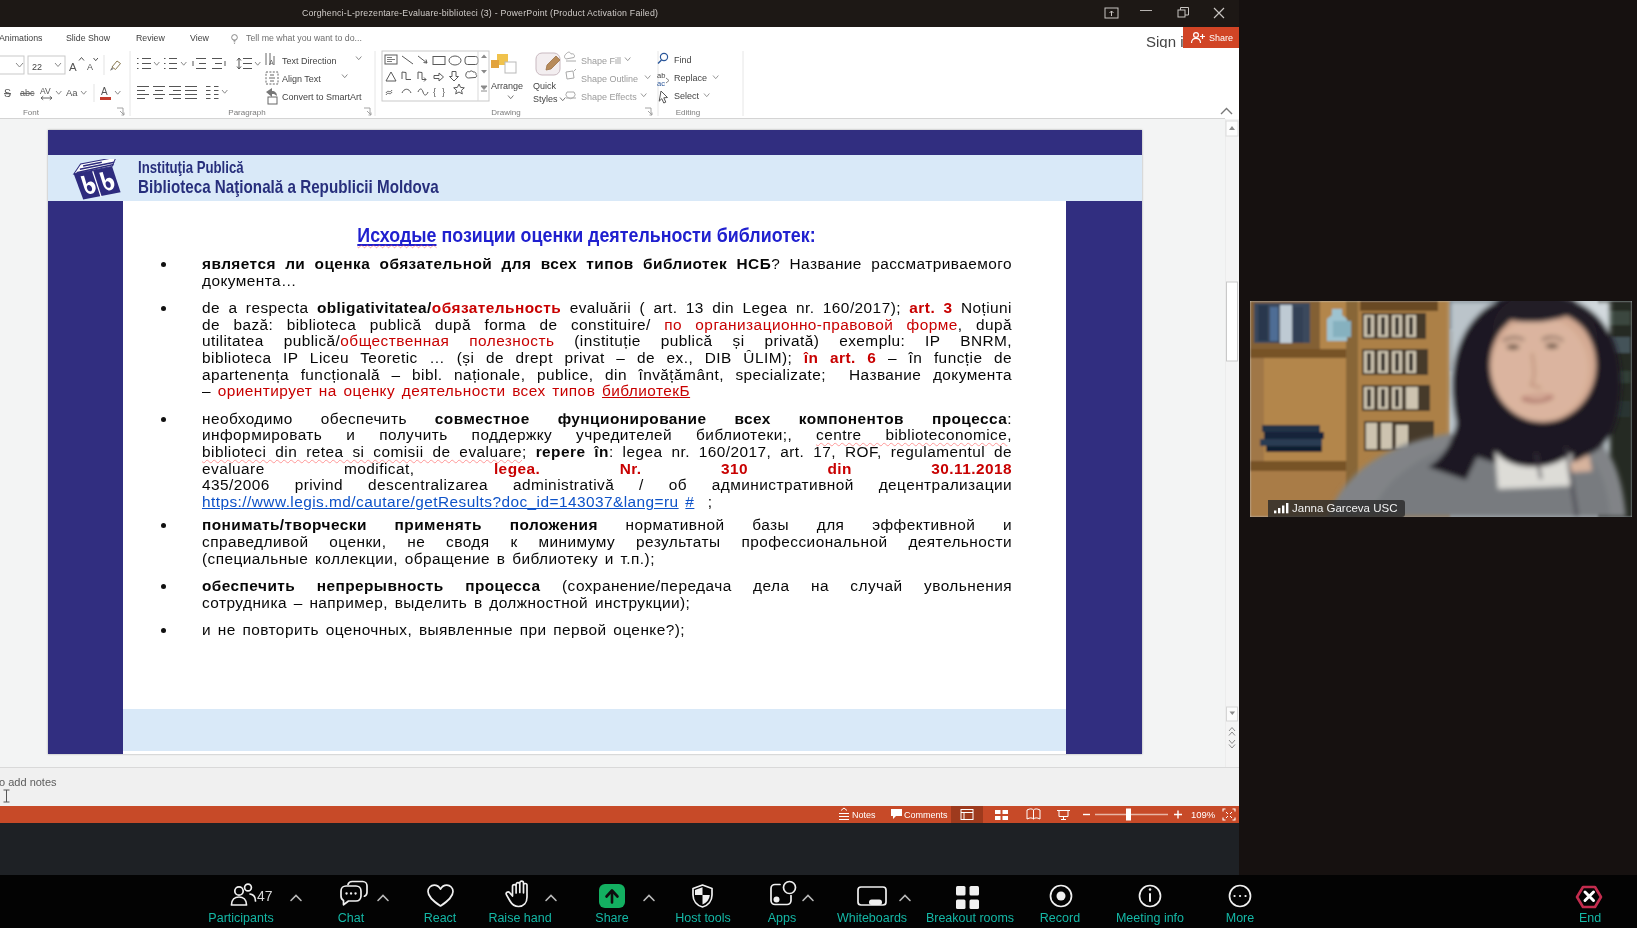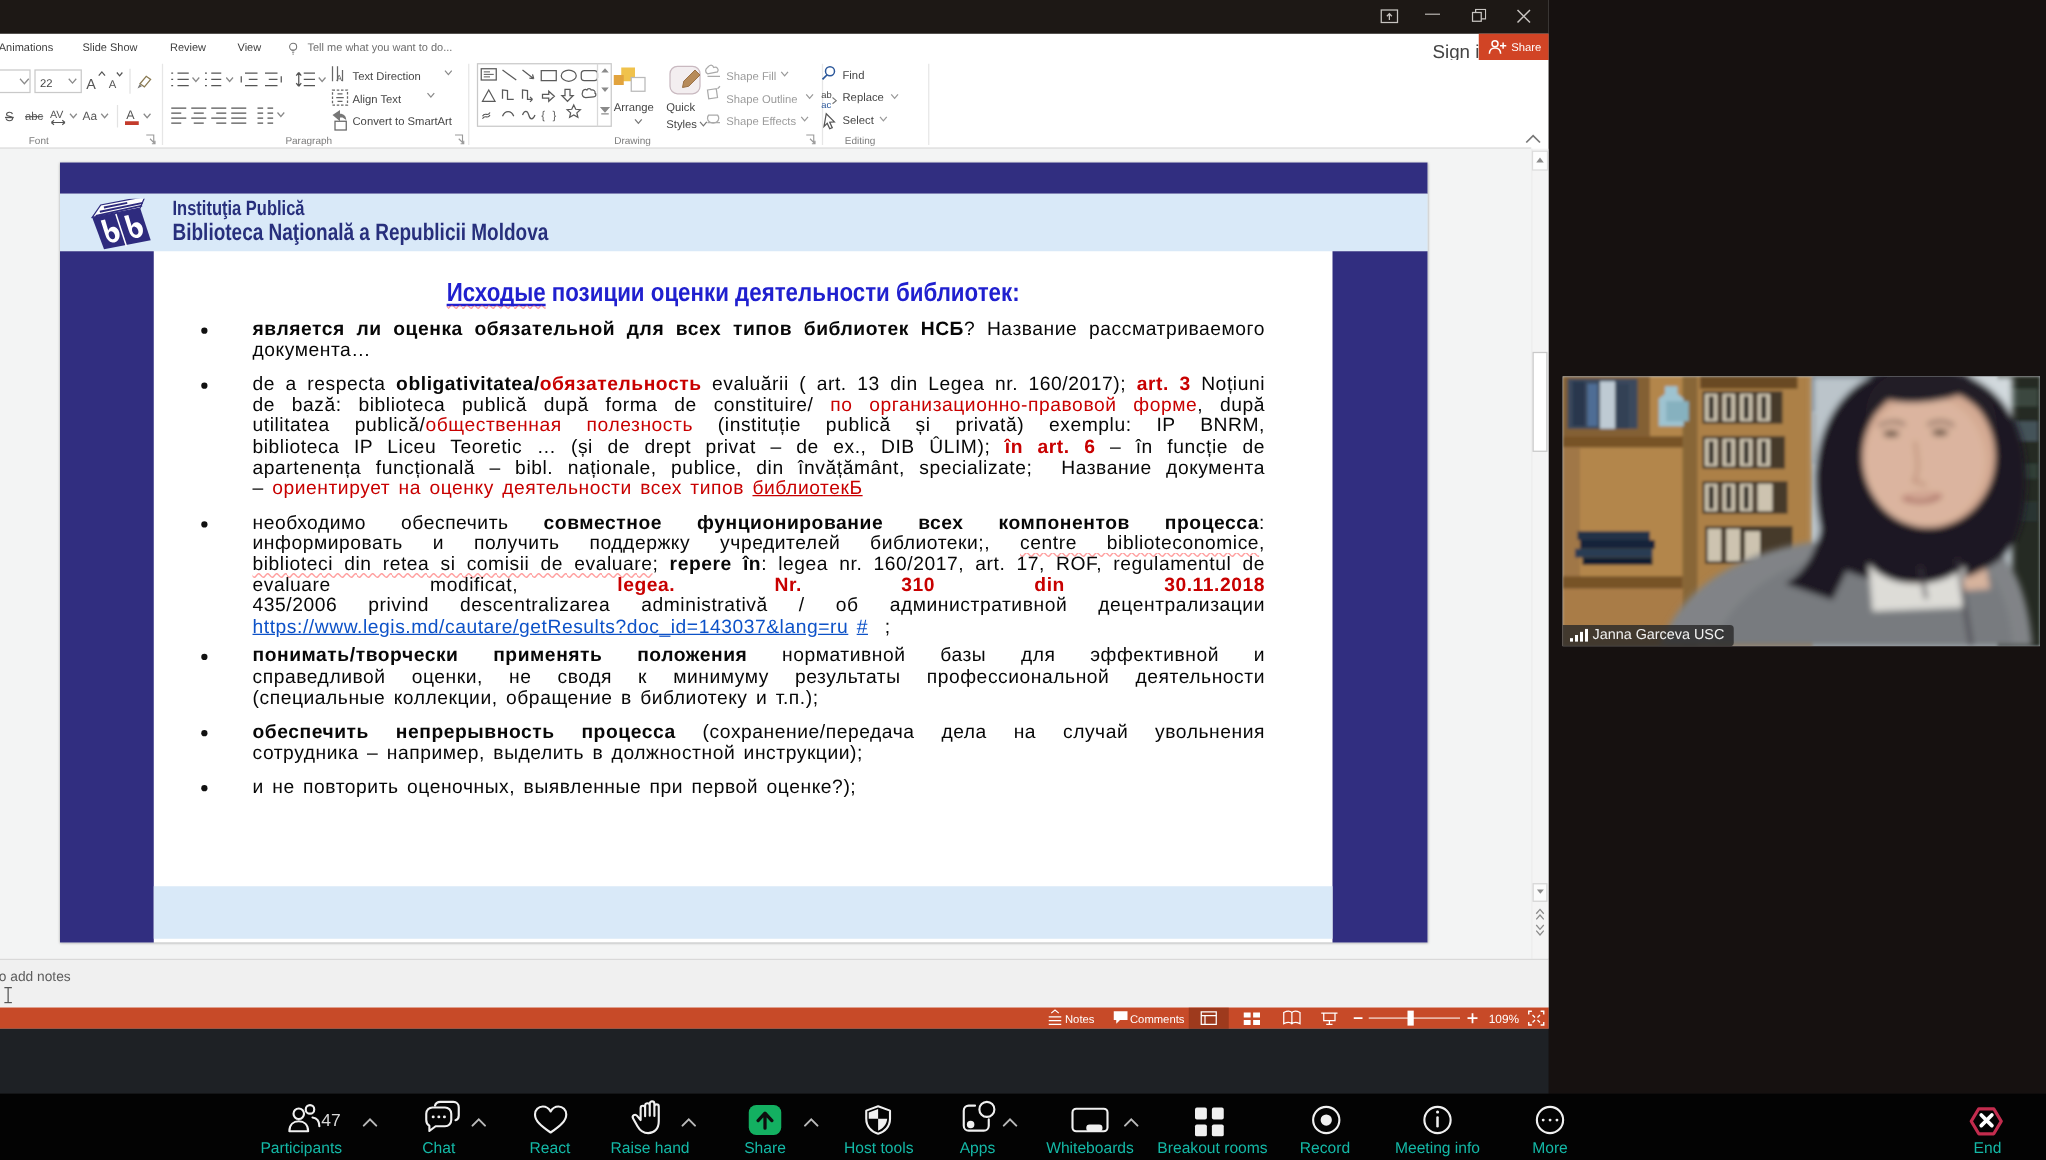--- a/index.html
+++ b/index.html
@@ -44,28 +44,29 @@
   #statusbar { left:0; top:806px; width:1239px; height:17px; background:#c74a28; color:#fff; font-size:11px; }
 
   
   #band { left:0; top:823px; width:1239px; height:52px; background:#1e2125; }
   #rightpanel { left:1239px; top:0; width:398px; height:875px; background:#161110; }
   #toolbar { left:0; top:875px; width:1637px; height:53px; background:#030303; }
   .tlab { position:absolute; top:911px; font-size:12.5px; color:#14b8a6; text-align:center; }
 
   
   #video { left:1250px; top:301px; width:382px; height:216px; background:#888; overflow:hidden; }
-  #vlabel { position:absolute; left:0; top:199px; height:17px; background:rgba(40,40,40,.8); color:#f2f2f2; font-size:11.5px; line-height:17px; padding:0 8px 0 24px; border-radius:0 3px 3px 0; }
+  #vlabel { position:absolute; left:18px; top:199px; height:17px; background:rgba(40,40,40,.8); color:#f2f2f2; font-size:11.5px; line-height:17px; padding:0 8px 0 24px; border-radius:0 3px 3px 0; }
 </style>
 </head>
 <body>
 <div id="stage">
   <div class="abs" id="ppt"></div>
 
   <div class="abs" id="titlebar"></div>
+  <div class="abs" id="titletext">Corghenci-L-prezentare-Evaluare-biblioteci (3) - PowerPoint (Product Activation Failed)</div>
   <svg class="abs" style="left:1104px; top:6px;" width="16" height="14" viewBox="0 0 16 14">
     <rect x="1" y="2" width="13" height="10" fill="none" stroke="#c8c4c1" stroke-width="1"></rect>
     <path d="M7.5 10 L7.5 5 M5.5 7 L7.5 5 L9.5 7" stroke="#c8c4c1" stroke-width="1" fill="none"></path>
   </svg>
   <div class="abs winbtn" style="left:1140px; top:3px;">—</div>
   <svg class="abs" style="left:1177px; top:7px;" width="12" height="11" viewBox="0 0 12 11">
     <rect x="1" y="3" width="7" height="7" fill="none" stroke="#c8c4c1" stroke-width="1"></rect>
     <path d="M3.5 3 L3.5 .5 L11.5 .5 L11.5 8 L8 8" stroke="#c8c4c1" stroke-width="1" fill="none"></path>
   </svg>
   <svg class="abs" style="left:1213px; top:7px;" width="12" height="12" viewBox="0 0 12 12">

